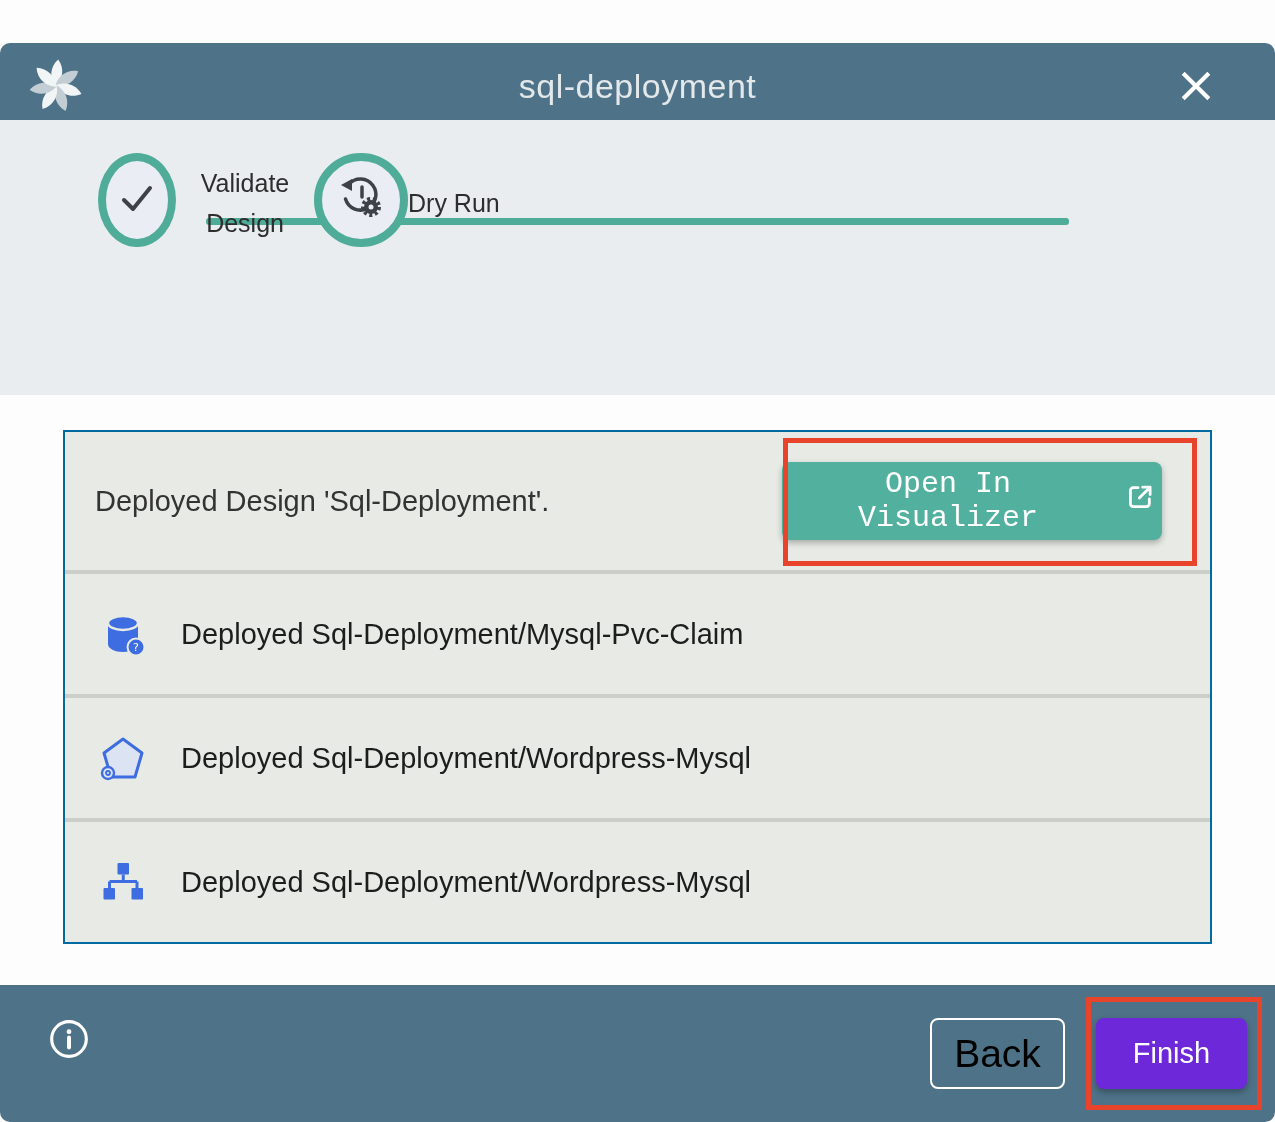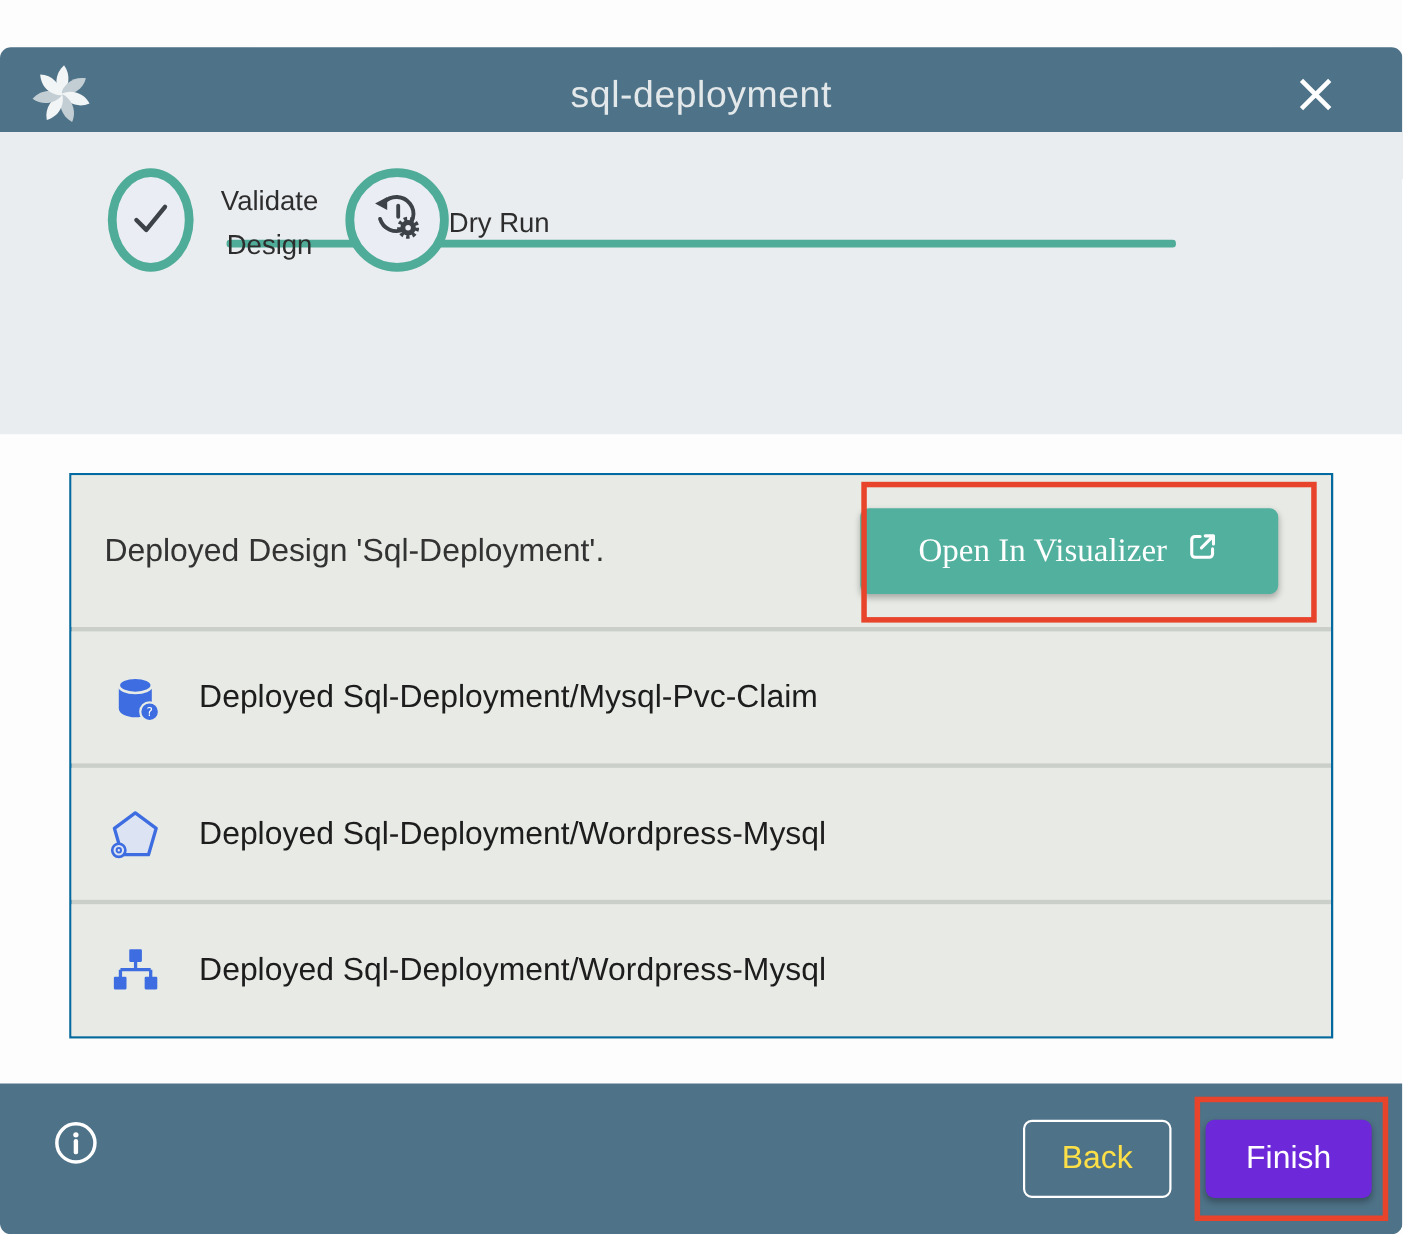--- a/index.html
+++ b/index.html
@@ -56,38 +56,38 @@
   }
   .row + .row{margin-top:4px;}
   .row-message{height:138px;justify-content:space-between;}
   .row-result{height:120px;}
   .deploy-msg{font-size:29px;color:#333;}
   .result-text{font-size:29px;color:#1d1d1d;margin-left:34px;}
   .result-icon{width:48px;height:48px;flex:0 0 48px;margin-left:4px;}
   .viz-btn{
     width:380px;height:78px;border:none;border-radius:8px;cursor:pointer;
     background:#52b09e;color:#fff;font-size:30px;
-    font-family:Liberation Serif, serif;
+    font-family:Liberation Mono, monospace;
     display:flex;align-items:center;justify-content:center;gap:16px;
     box-shadow:0 3px 6px rgba(0,0,0,.28);margin-right:18px;
   }
   .viz-btn svg{width:32px;height:32px;}
   
   .ftr{
     position:absolute;left:0;top:985px;width:1275px;height:137px;
     background:#4e7287;border-radius:0 0 10px 10px;
   }
   .info-btn{
     position:absolute;left:48px;top:33px;width:42px;height:42px;
     background:transparent;border:none;cursor:pointer;padding:0;
   }
   .back-btn{
     position:absolute;left:930px;top:33px;width:135px;height:71px;
     background:transparent;border:2px solid #fff;border-radius:8px;
-    color:#fde047;font-size:29px;font-family:"Liberation Sans",sans-serif;cursor:pointer;
+    color:#000000;font-size:39px;font-family:"Liberation Sans",sans-serif;cursor:pointer;
   }
   .finish-btn{
     position:absolute;left:1096px;top:33px;width:151px;height:71px;
     background:#6d28d9;border:none;border-radius:8px;
     color:#fff;font-size:29px;font-family:"Liberation Sans",sans-serif;cursor:pointer;
     box-shadow:0 3px 6px rgba(0,0,0,.3);
   }
   
   .annotation{
     position:absolute;border:5px solid #e8432b;pointer-events:none;

